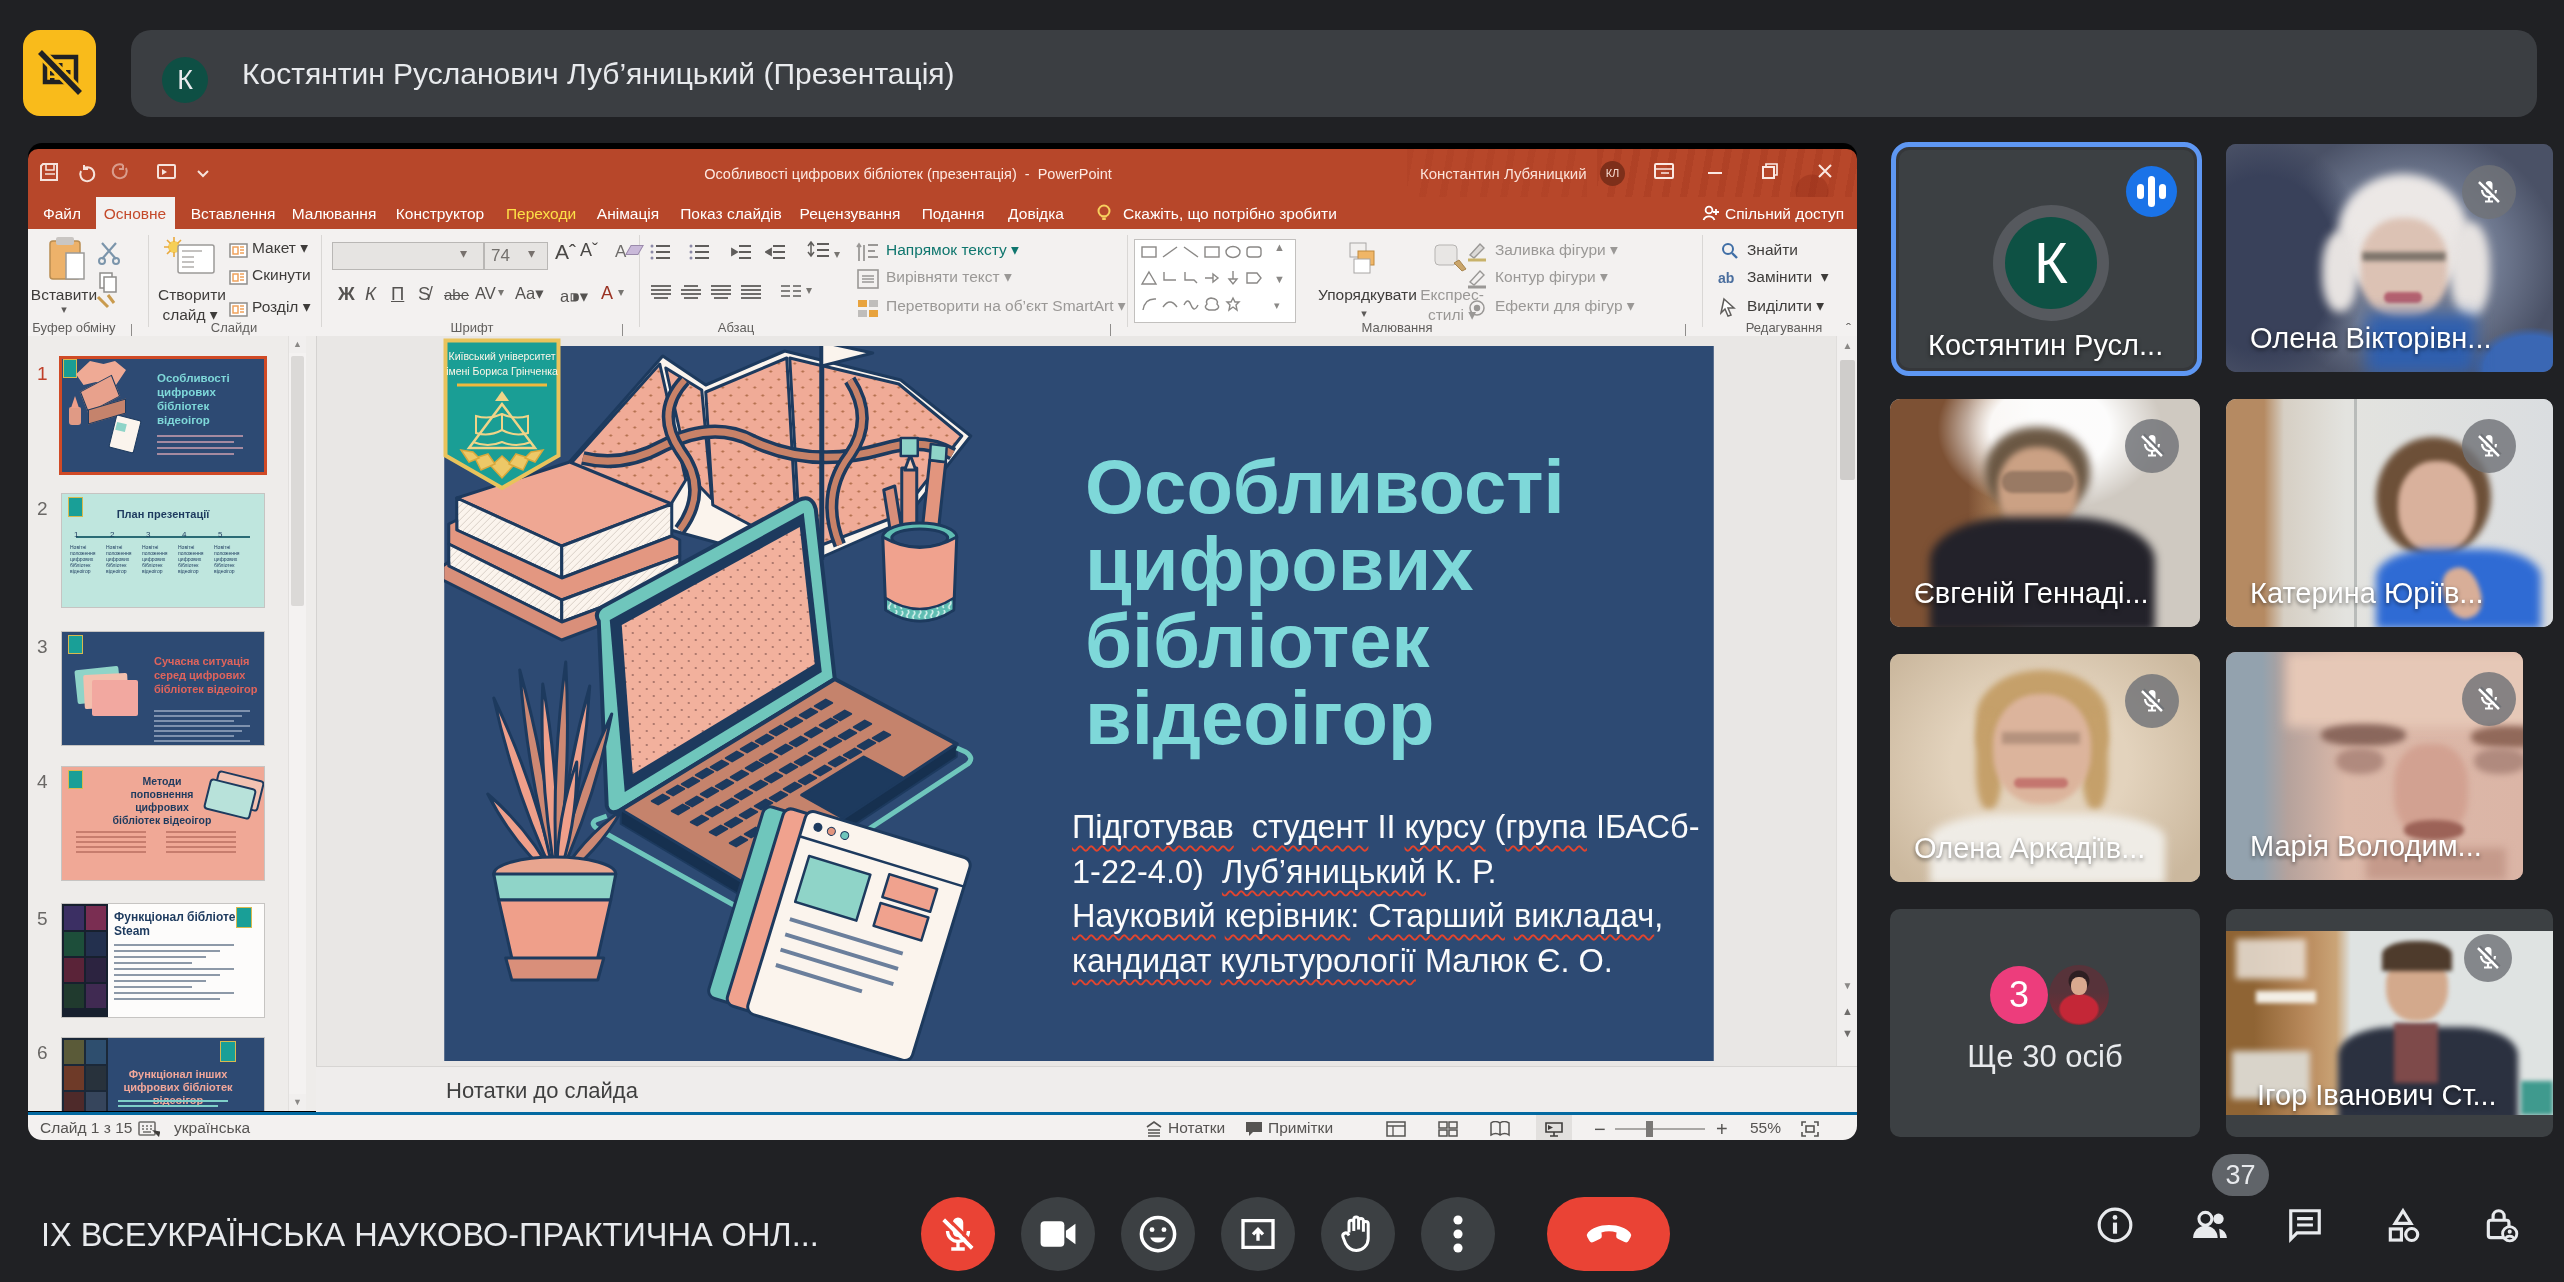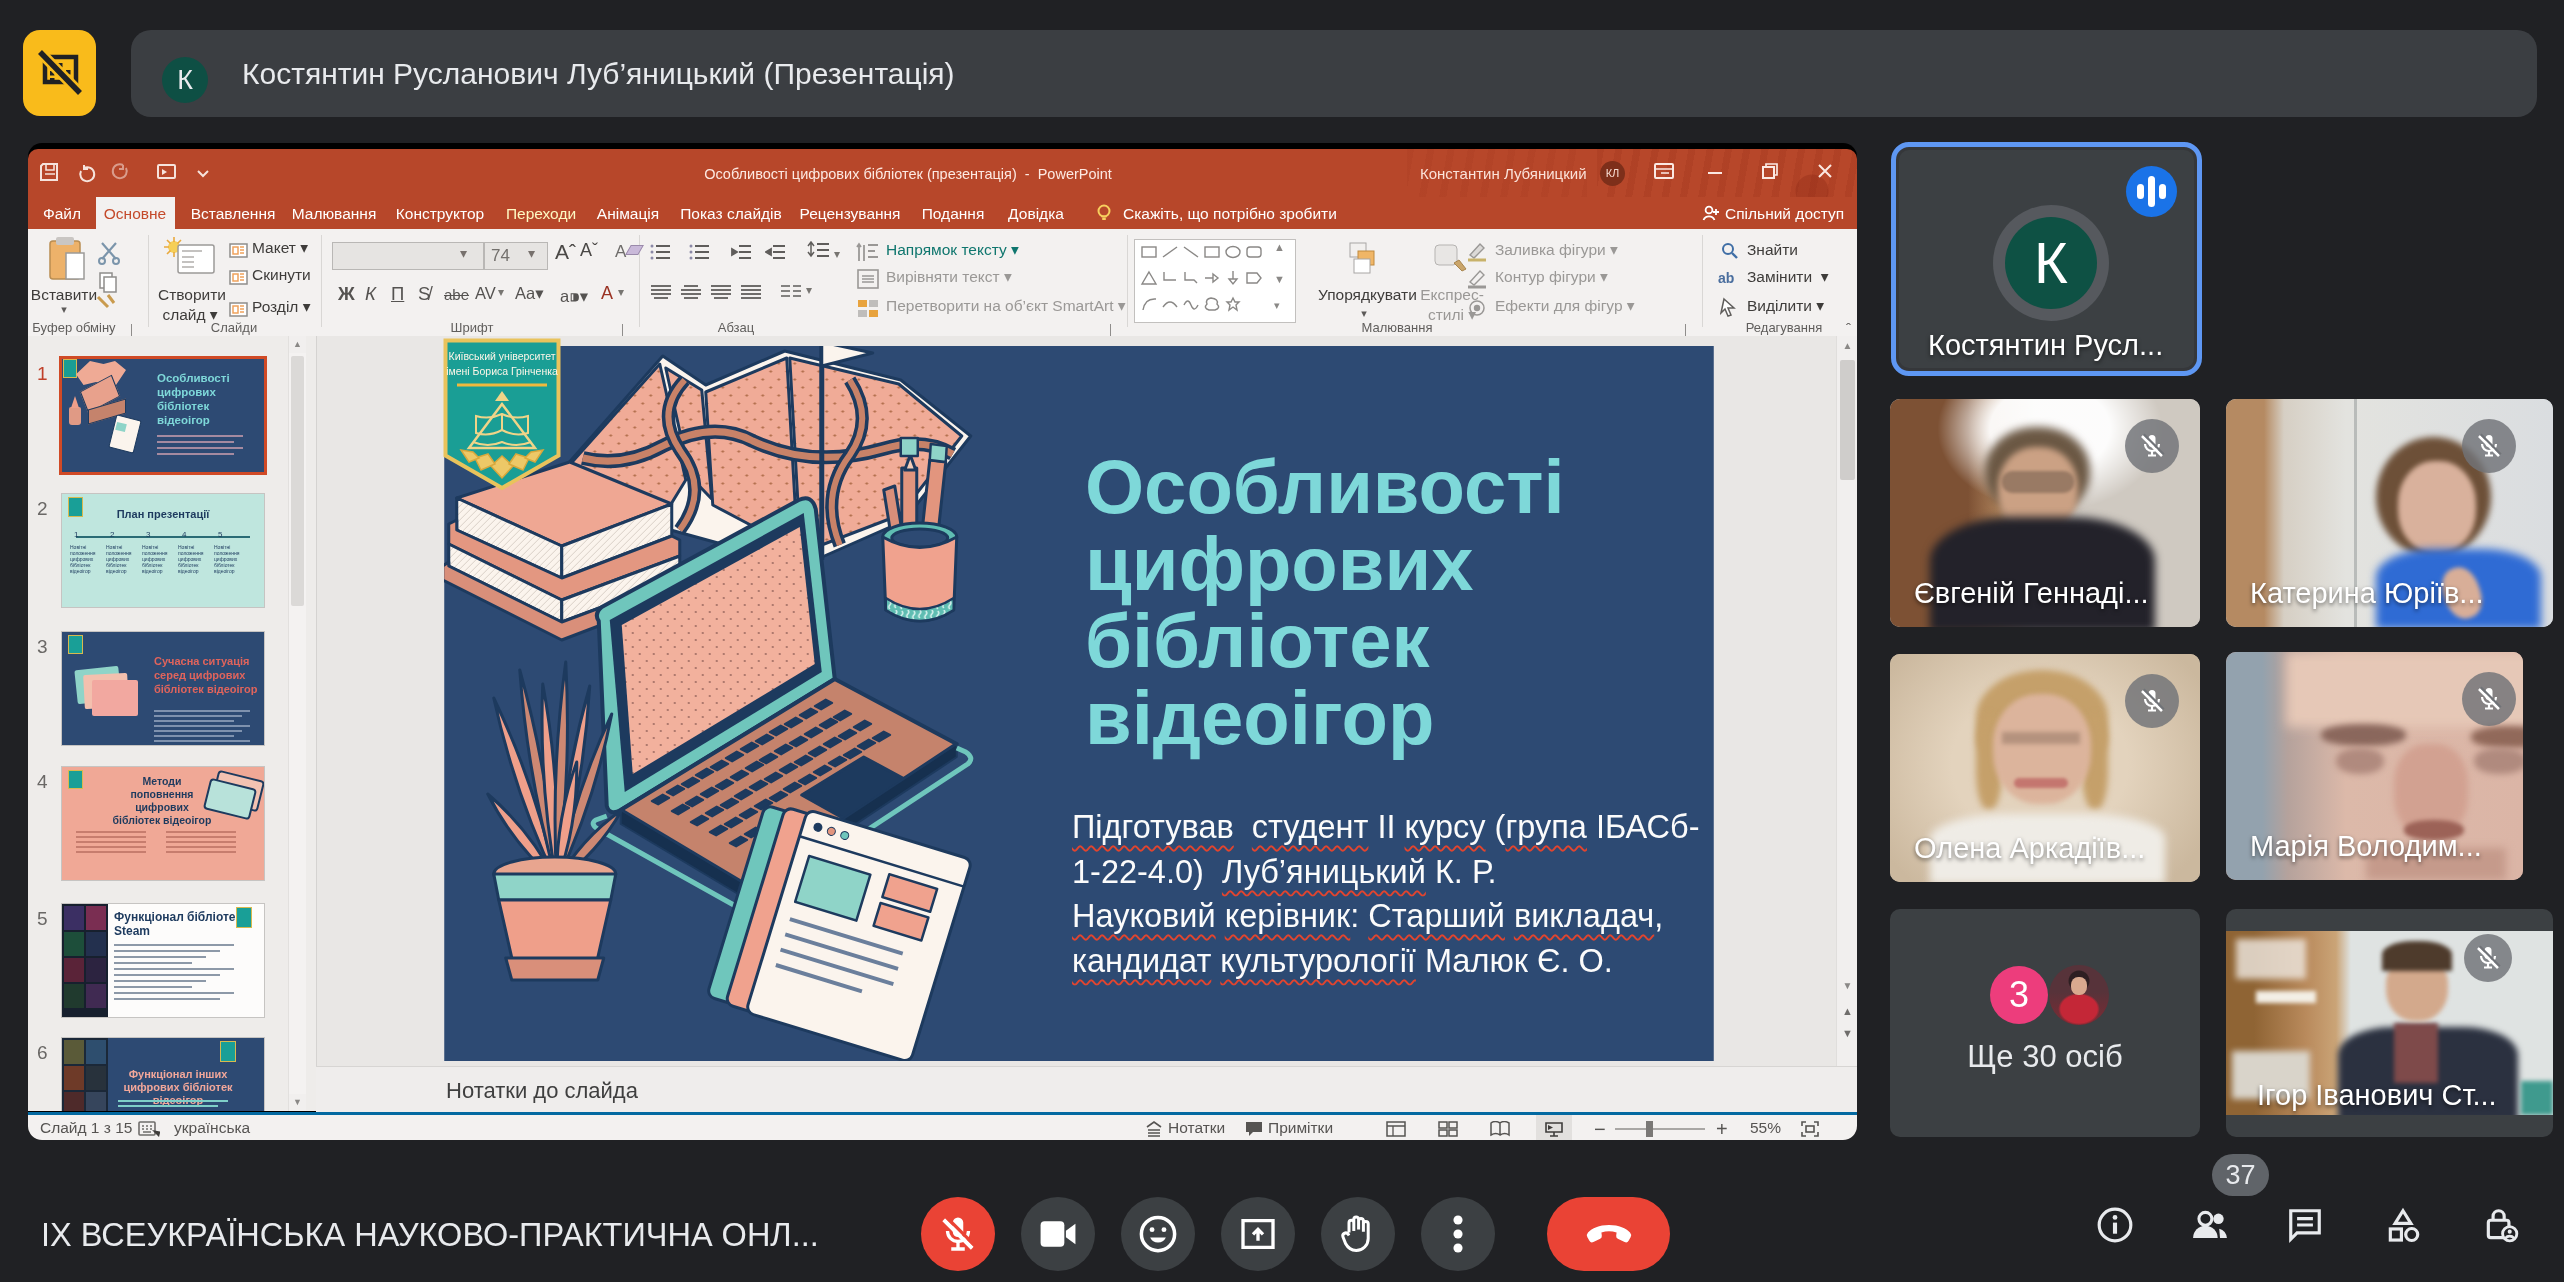--- a/index.html
+++ b/index.html
@@ -59,21 +59,21 @@
 </g>
           </svg>
 </div>
 <div class="abs" style="left:0;top:48px;width:1829px;height:32px;background:#b7472a;">
 <div class="abs" style="left:68px;top:0;width:79px;height:32px;background:#f3f1f0;"></div>
 <div class="abs" style="left:34px;top:0;height:32px;line-height:33px;transform:translateX(-50%);color:#ffffff;font-size:15.5px;white-space:nowrap;">Файл</div>
 <div class="abs" style="left:107px;top:0;height:32px;line-height:33px;transform:translateX(-50%);color:#c44a2b;font-size:15.5px;white-space:nowrap;">Основне</div>
 <div class="abs" style="left:205px;top:0;height:32px;line-height:33px;transform:translateX(-50%);color:#ffffff;font-size:15.5px;white-space:nowrap;">Вставлення</div>
 <div class="abs" style="left:306px;top:0;height:32px;line-height:33px;transform:translateX(-50%);color:#ffffff;font-size:15.5px;white-space:nowrap;">Малювання</div>
 <div class="abs" style="left:412px;top:0;height:32px;line-height:33px;transform:translateX(-50%);color:#ffffff;font-size:15.5px;white-space:nowrap;">Конструктор</div>
-<div class="abs" style="left:513px;top:0;height:32px;line-height:33px;transform:translateX(-50%);color:#fef9c3;font-size:15.5px;white-space:nowrap;">Переходи</div>
+<div class="abs" style="left:513px;top:0;height:32px;line-height:33px;transform:translateX(-50%);color:#fde047;font-size:15.5px;white-space:nowrap;">Переходи</div>
 <div class="abs" style="left:600px;top:0;height:32px;line-height:33px;transform:translateX(-50%);color:#ffffff;font-size:15.5px;white-space:nowrap;">Анімація</div>
 <div class="abs" style="left:703px;top:0;height:32px;line-height:33px;transform:translateX(-50%);color:#ffffff;font-size:15.5px;white-space:nowrap;">Показ слайдів</div>
 <div class="abs" style="left:822px;top:0;height:32px;line-height:33px;transform:translateX(-50%);color:#ffffff;font-size:15.5px;white-space:nowrap;">Рецензування</div>
 <div class="abs" style="left:925px;top:0;height:32px;line-height:33px;transform:translateX(-50%);color:#ffffff;font-size:15.5px;white-space:nowrap;">Подання</div>
 <div class="abs" style="left:1008px;top:0;height:32px;line-height:33px;transform:translateX(-50%);color:#ffffff;font-size:15.5px;white-space:nowrap;">Довідка</div>
 <div class="abs" style="left:1066px;top:6px;width:20px;height:20px;">
 <svg width="20" height="20" viewBox="0 0 20 20">
               <circle cx="10" cy="8" r="5.5" fill="none" stroke="#f7cf5e" stroke-width="2"></circle>
               <path d="M7.5 13.5 h5 M8.2 16 h3.6" stroke="#f7cf5e" stroke-width="1.8"></path>
             </svg></div>
@@ -743,20 +743,44 @@
 <div class="abs" style="left:94px;top:55px;width:116px;height:116px;border-radius:50%;background:#56595e;"></div>
 <div class="abs" style="left:106px;top:67px;width:92px;height:92px;border-radius:50%;background:#0e5144;color:#fff;font-size:58px;text-align:center;line-height:92px;">К</div>
 <div class="nm" style="left:29px;top:179px;">Костянтин Русл...</div>
 </div>
 <div class="abs" style="left:230px;top:19px;width:51px;height:51px;border-radius:50%;background:#1a73e8;">
 <div class="abs" style="left:11px;top:18px;width:7px;height:15px;border-radius:4px;background:#fff;"></div>
 <div class="abs" style="left:22px;top:10px;width:7px;height:31px;border-radius:4px;background:#fff;"></div>
 <div class="abs" style="left:33px;top:18px;width:7px;height:15px;border-radius:4px;background:#fff;"></div>
 </div>
 </div>
+<div class="abs" style="left:2226px;top:144px;width:327px;height:228px;border-radius:10px;background:#454c5e;overflow:hidden;">
+<div class="abs" style="left:0;top:0;width:100%;height:100%;background:
+radial-gradient(ellipse 85px 60px at 305px 225px, #3a67b4 0 55%, transparent 70%),
+radial-gradient(ellipse 130px 160px at 38px 120px, #39415a 0 55%, transparent 80%),
+radial-gradient(ellipse 190px 170px at 185px 115px, #717b92 0 45%, #4a5166 78%);"></div>
+<div class="abs" style="left:112px;top:30px;width:130px;height:120px;border-radius:50% 50% 45% 45%;background:#ece8e6;filter:blur(5px);"></div>
+<div class="abs" style="left:133px;top:74px;width:90px;height:100px;border-radius:46%;background:#dcc2b4;filter:blur(3px);"></div>
+<div class="abs" style="left:136px;top:108px;width:84px;height:9px;background:#7e756c;filter:blur(2px);"></div>
+<div class="abs" style="left:96px;top:88px;width:36px;height:80px;border-radius:45%;background:#e7e3e1;filter:blur(5px);"></div>
+<div class="abs" style="left:224px;top:78px;width:40px;height:95px;border-radius:45%;background:#e7e3e1;filter:blur(5px);"></div>
+<div class="abs" style="left:158px;top:148px;width:38px;height:11px;border-radius:5px;background:#b4616f;filter:blur(1.5px);"></div>
+<div class="abs" style="left:140px;top:170px;width:110px;height:60px;background:#2f5fae;filter:blur(8px);"></div>
+<div class="abs" style="left:236px;top:21px;width:54px;height:54px;border-radius:50%;background:rgba(112,115,120,0.82);"></div>
+<svg class="abs" style="left:249px;top:34px;" width="28" height="28" viewBox="0 0 28 28">
+<g stroke="#fff" fill="#fff">
+          <rect x="10.5" y="3" width="7" height="12" rx="3.5" stroke="none"></rect>
+<path d="M7 12 a7 7 0 0 0 14 0" fill="none" stroke-width="2.2"></path>
+<path d="M14 19 v4 M10 23.5 h8" fill="none" stroke-width="2.2"></path>
+<path d="M4 4 L24 24" stroke-width="2.6"></path>
+<path d="M5.8 2.2 L25.8 22.2" stroke="rgba(112,115,120,1)" stroke-width="2.2"></path>
+</g>
+      </svg>
+<div class="nm" style="left:24px;top:178px;">Олена Вікторівн...</div>
+</div>
 <div class="abs" style="left:1890px;top:399px;width:310px;height:228px;border-radius:10px;background:#cfc9c1;overflow:hidden;">
 <div class="abs" style="left:0;top:0;width:100%;height:100%;background:
 radial-gradient(ellipse 150px 110px at 160px 30px, rgba(255,255,255,0.95) 0 40%, transparent 75%),
 linear-gradient(90deg, #7d5134 0 78px, #a97e58 108px, #cfc9c1 145px);"></div>
 <div class="abs" style="left:95px;top:28px;width:105px;height:90px;border-radius:48%;background:#6b5844;filter:blur(4px);"></div>
 <div class="abs" style="left:108px;top:48px;width:80px;height:85px;border-radius:46%;background:#cba184;filter:blur(3px);"></div>
 <div class="abs" style="left:112px;top:72px;width:72px;height:22px;border-radius:10px;background:rgba(60,50,40,0.35);filter:blur(1.5px);"></div>
 <div class="abs" style="left:40px;top:118px;width:225px;height:115px;border-radius:38% 38% 0 0;background:#23222a;filter:blur(4px);"></div>
 <div class="abs" style="left:235px;top:20px;width:54px;height:54px;border-radius:50%;background:rgba(112,115,120,0.82);"></div>
 <svg class="abs" style="left:248px;top:33px;" width="28" height="28" viewBox="0 0 28 28">

